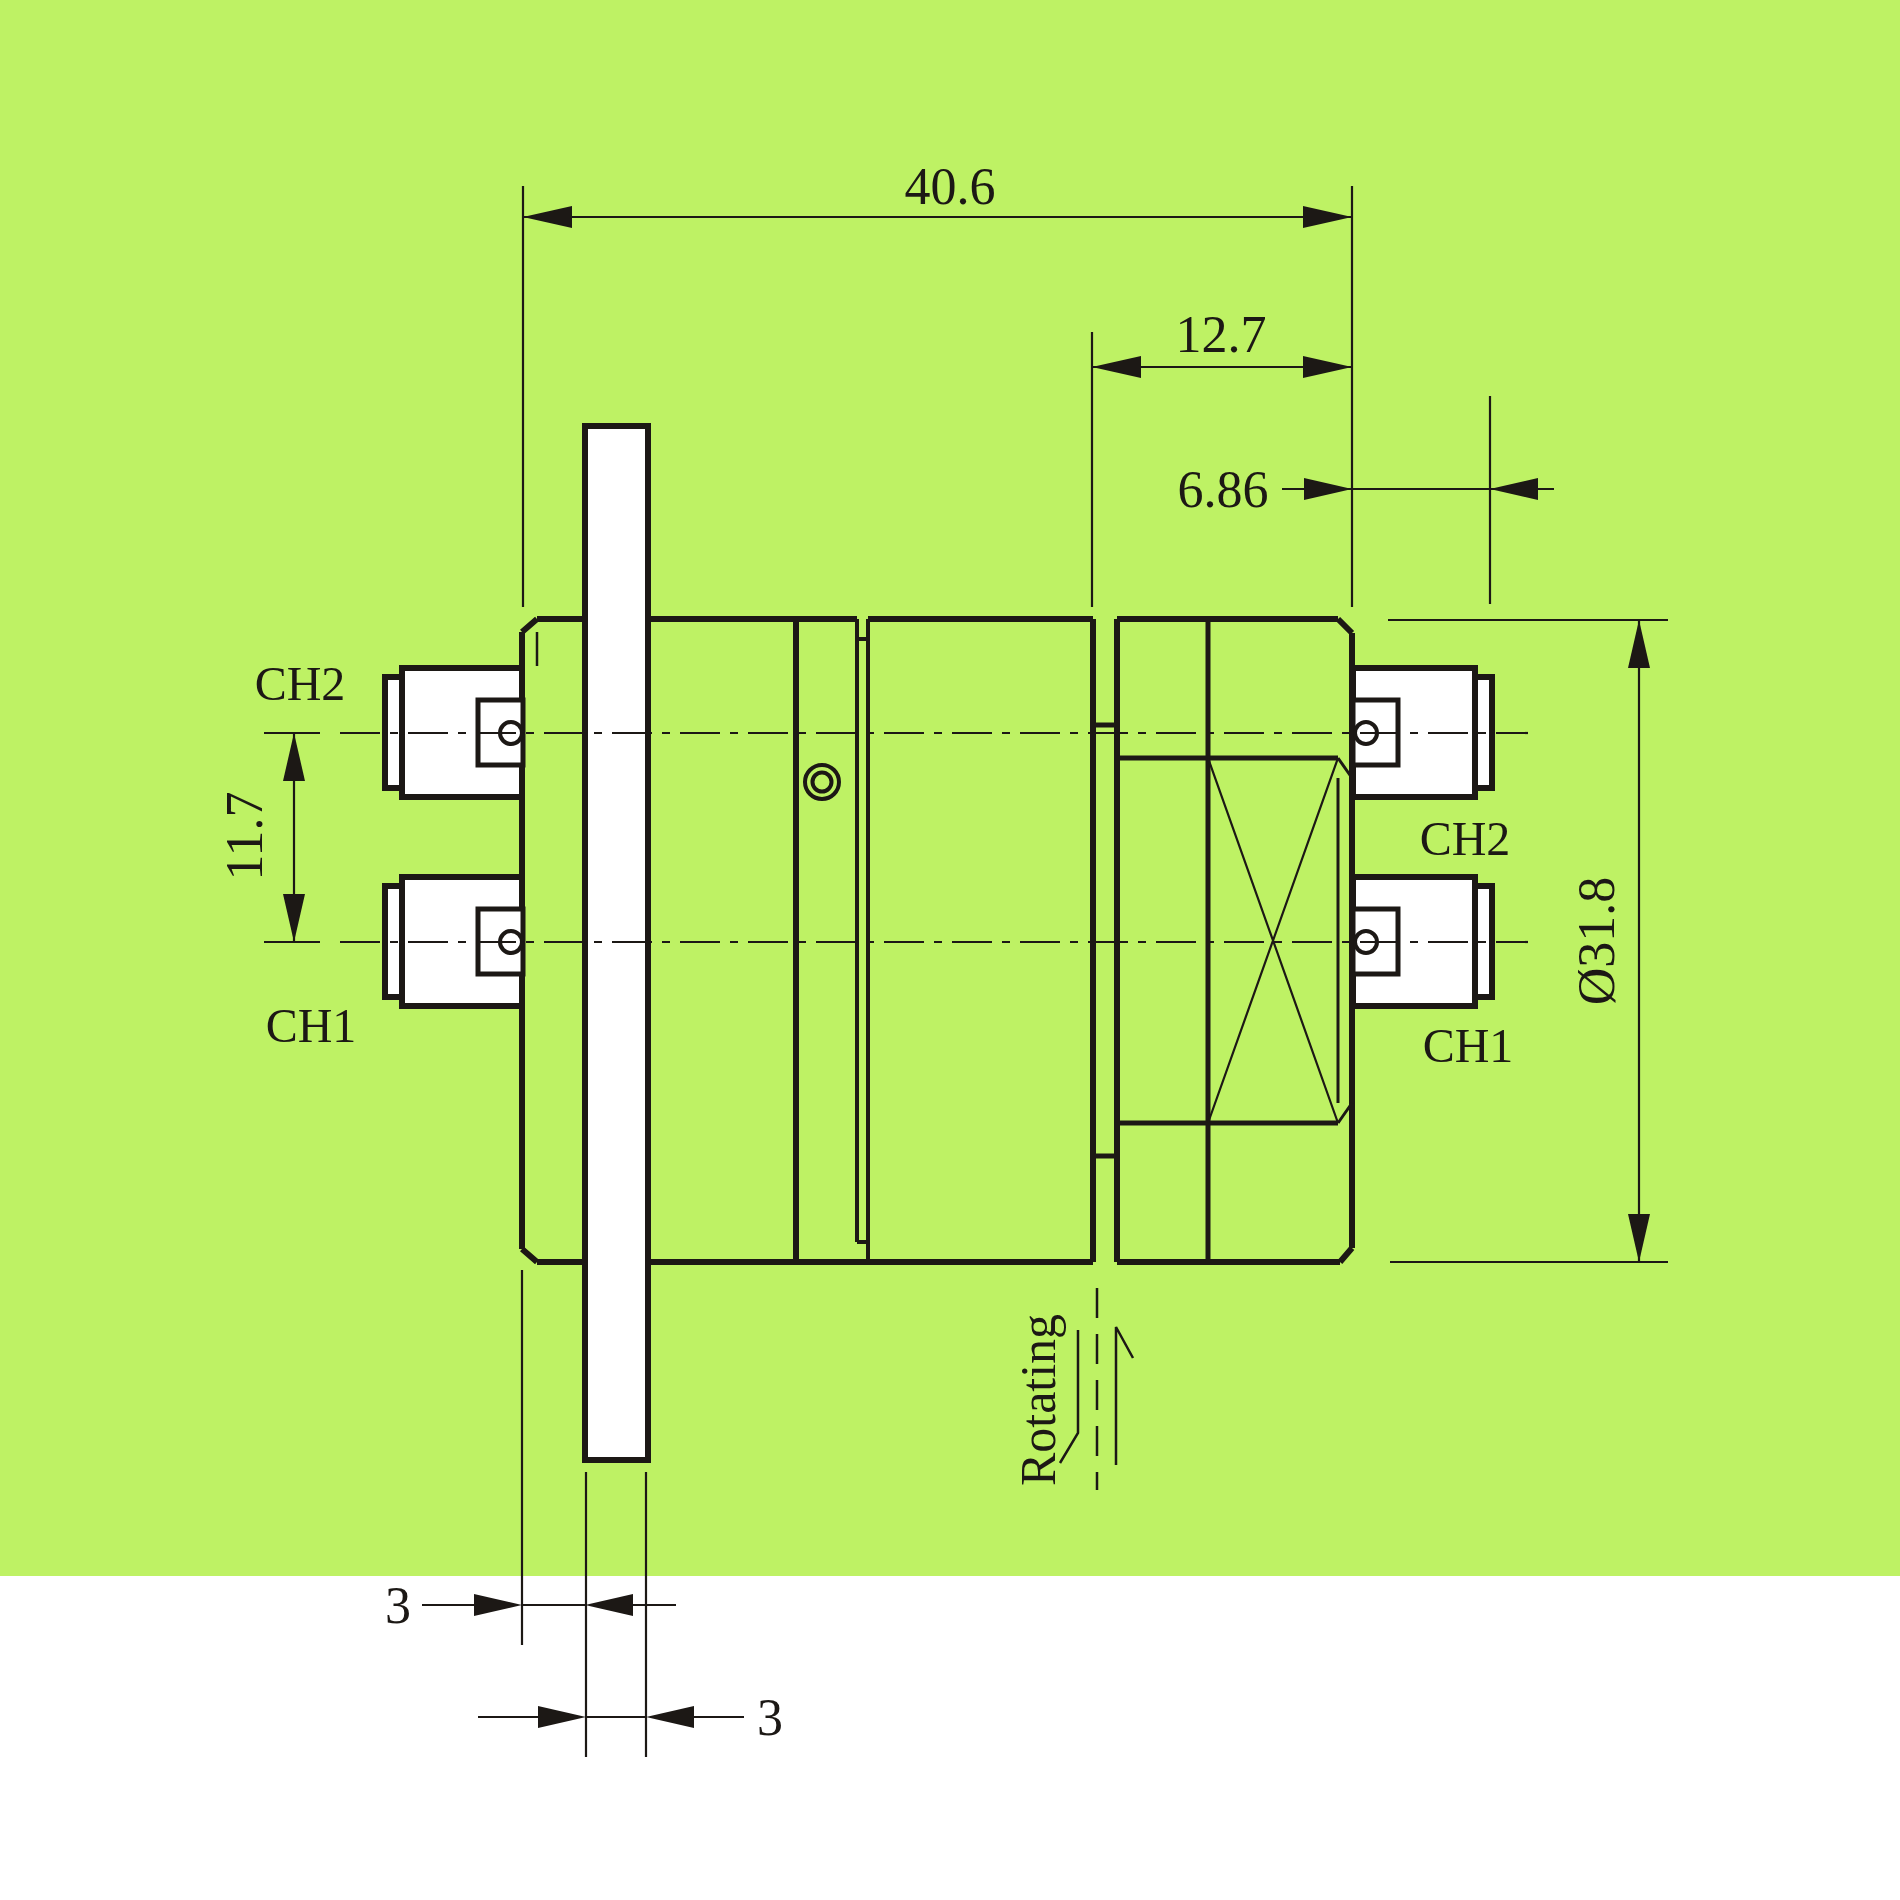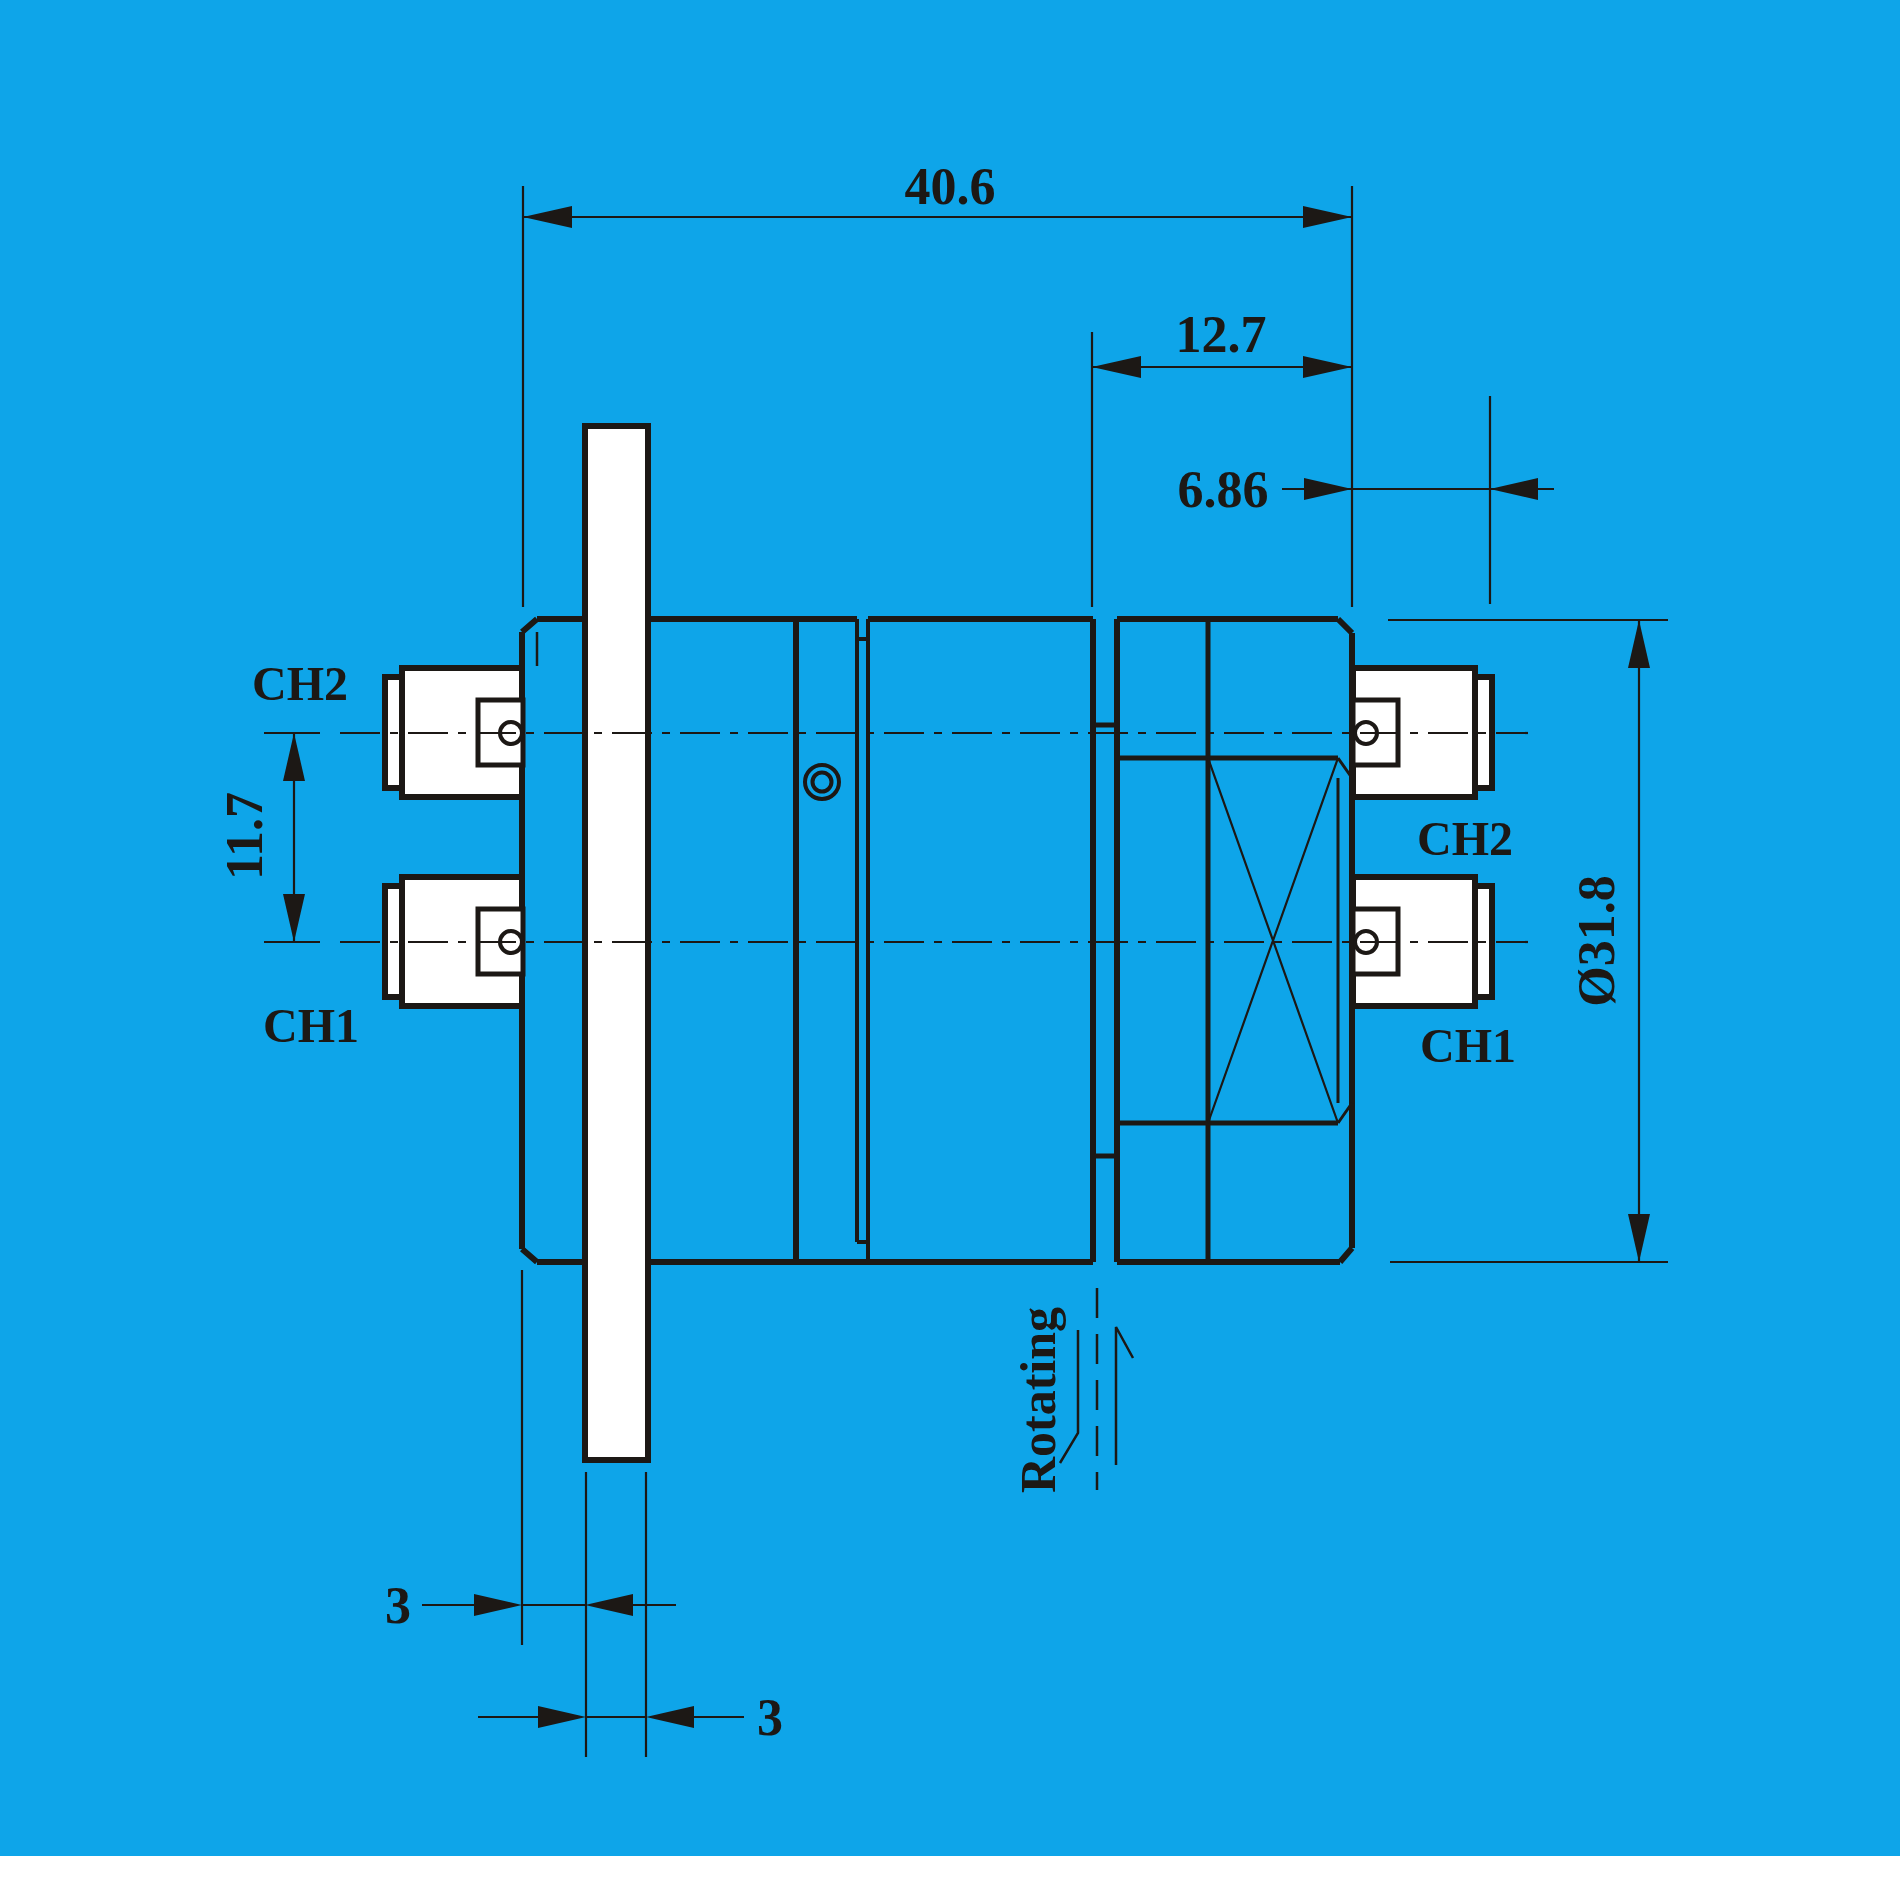--- a/index.html
+++ b/index.html
@@ -6,24 +6,23 @@
     margin:0;
     padding:0;
     background:#ffffff;
     width:1900px;
     height:1900px;
     overflow:hidden;
     font-family:"Liberation Serif","DejaVu Serif",serif;
   }
   .stage{
     width:1900px;
-    height:1856px;
-    background:#0ea5e9;
+    height:1576px;
+    background:#bef264;
     position:relative;
-    font-weight:bold;
   }
   svg{display:block}
   .ln{stroke:#1c1815;fill:none;stroke-linecap:butt}
   .w6{stroke-width:6}
   .w5{stroke-width:5}
   .w4{stroke-width:4}
   .w3{stroke-width:3}
   .w25{stroke-width:2.5}
   .w22{stroke-width:2.2}
   .whitefill{fill:#ffffff;stroke:#1c1815}

